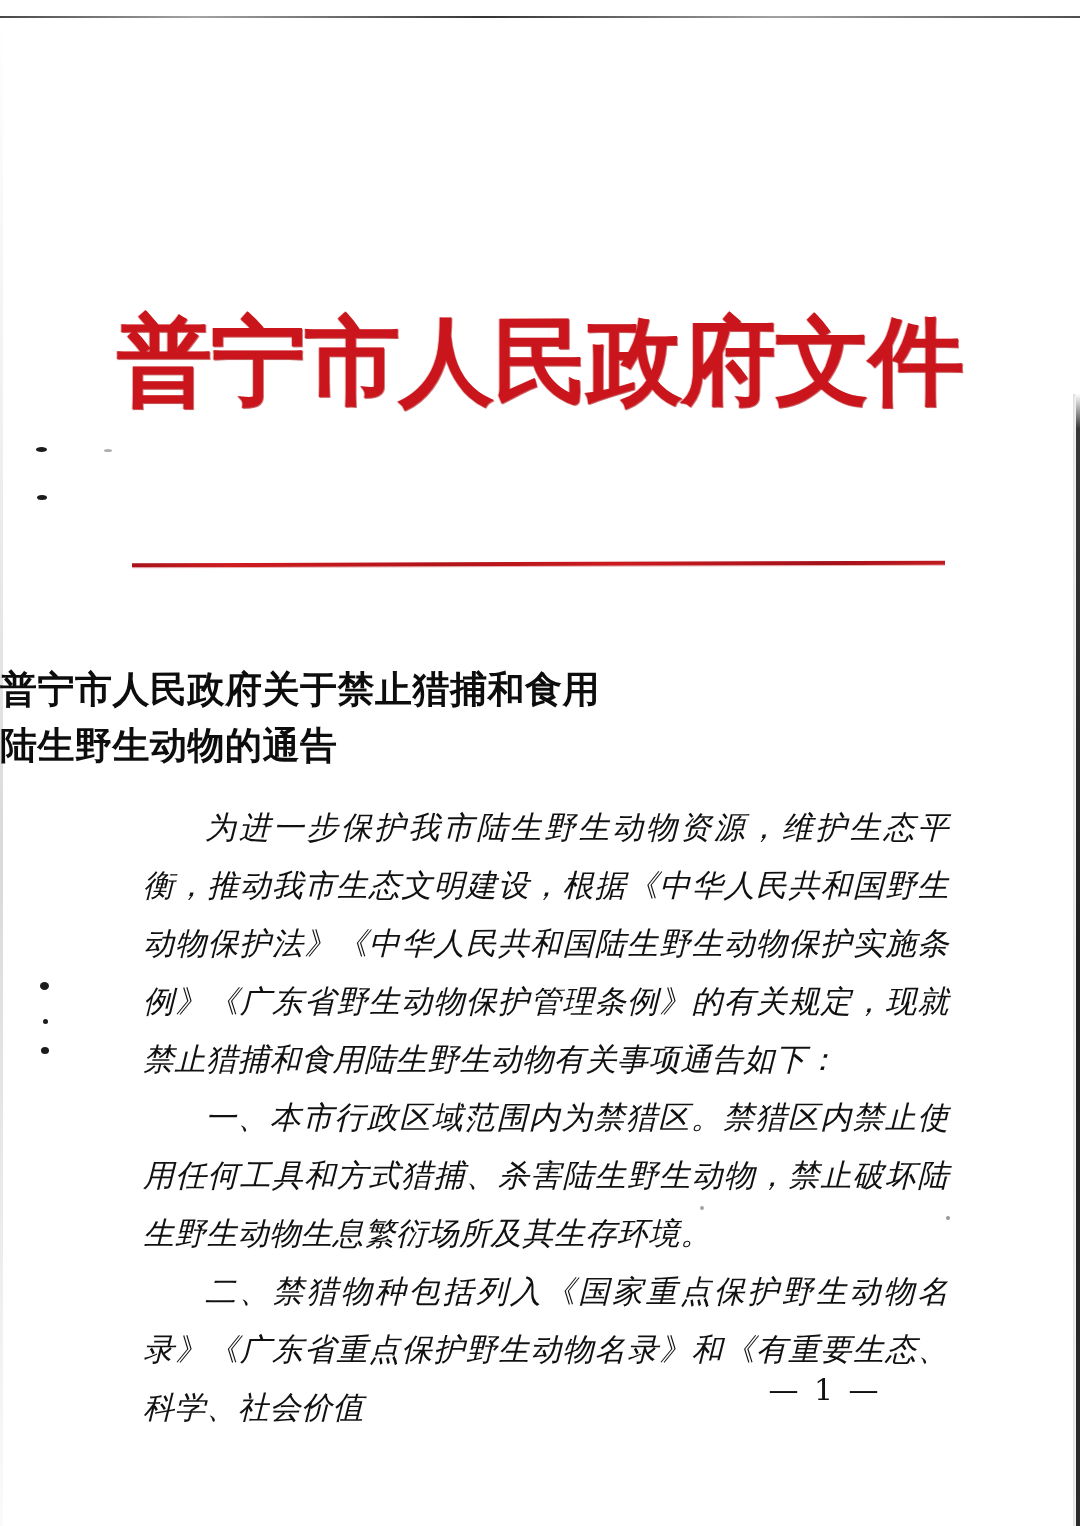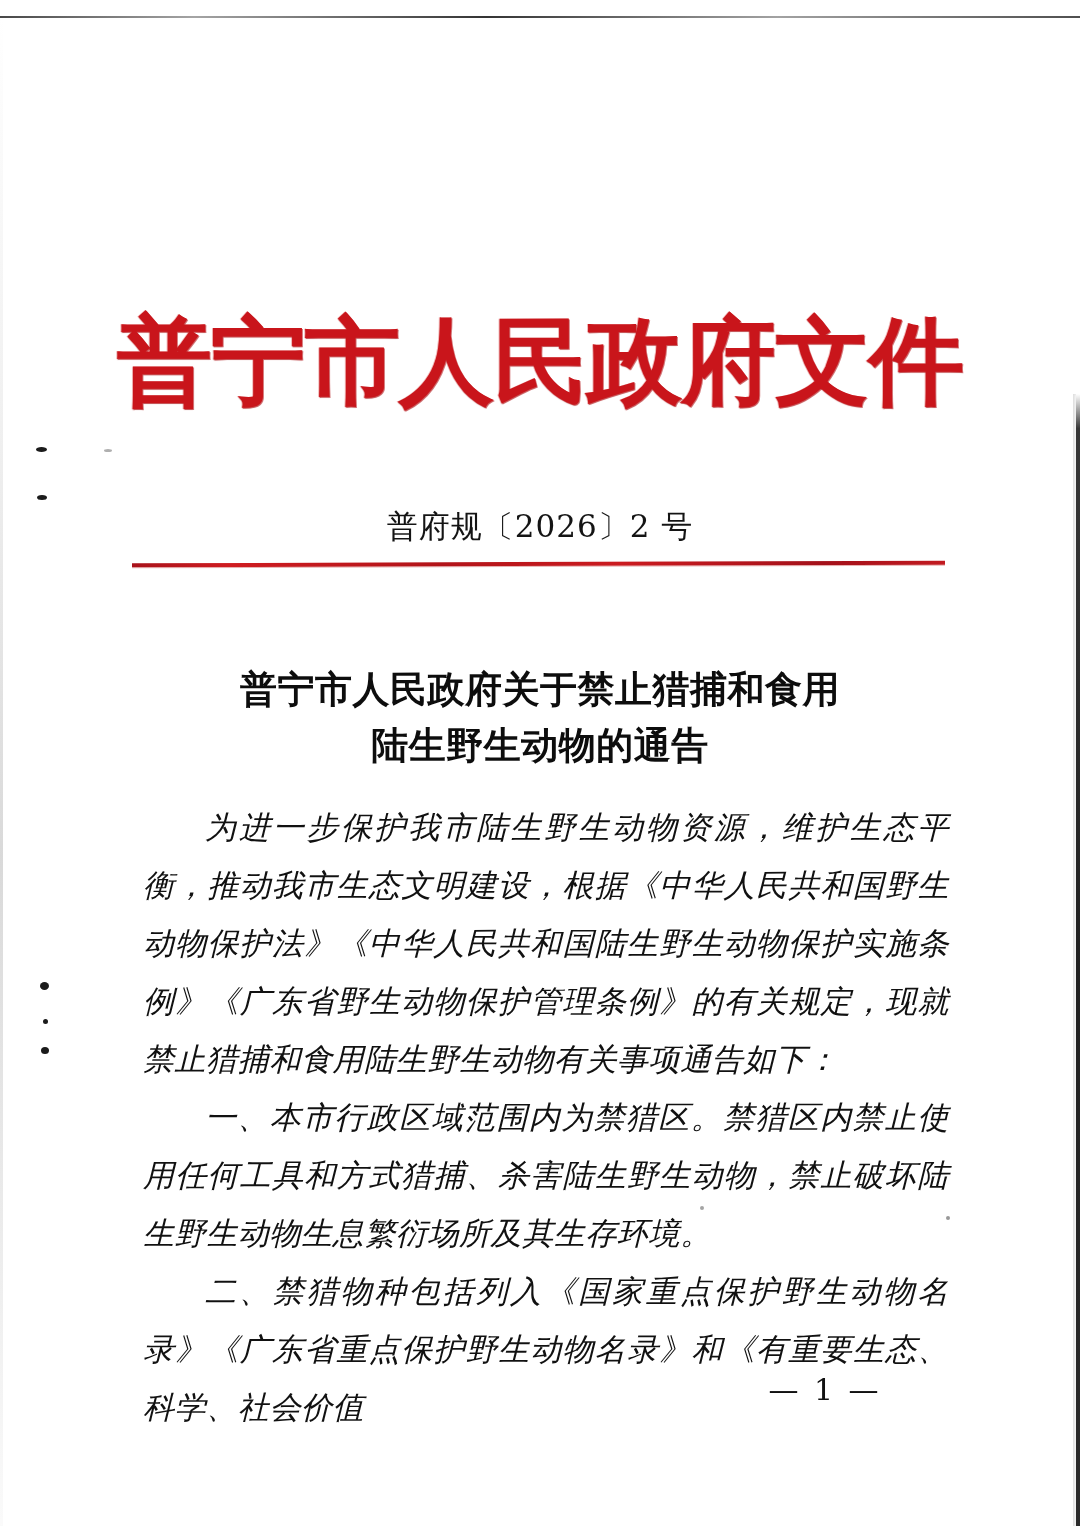--- a/index.html
+++ b/index.html
@@ -145,21 +145,20 @@
     height: 1px;
     background: rgba(190,40,40,0.35);
   }
 
   
   .doc-title {
     position: absolute;
     left: 0;
     top: 645px;
     width: 1080px;
-    text-align: center;
     font-family: "DejaVu Serif", "Liberation Serif", serif;
     font-weight: bold;
     font-size: 37px;
     line-height: 56px;
     color: #0d0d0d;
     letter-spacing: 0.5px;
   }
   .doc-title .tline { display: block; }
 
   
@@ -210,21 +209,20 @@
   <span class="speck" style="left:104px; top:433px; width:8px; height:3px; opacity:.35;"></span>
   <span class="speck" style="left:37px; top:479px; width:10px; height:5px;"></span>
   <span class="speck" style="left:40px; top:966px; width:9px; height:8px;"></span>
   <span class="speck" style="left:43px; top:1003px; width:5px; height:5px;"></span>
   <span class="speck" style="left:41px; top:1031px; width:8px; height:7px;"></span>
   <span class="speck" style="left:700px; top:1190px; width:4px; height:4px; opacity:.4;"></span>
   <span class="speck" style="left:946px; top:1200px; width:4px; height:4px; opacity:.45;"></span>
 
   <div class="masthead">普宁市人民政府文件</div>
 
-  <div class="doc-number">普府规〔2026〕2 号</div>
 
   <div class="red-rule"></div>
 
   <div class="doc-title">
     <span class="tline">普宁市人民政府关于禁止猎捕和食用</span>
     <span class="tline">陆生野生动物的通告</span>
   </div>
 
   <div class="body-block">
     <p>为进一步保护我市陆生野生动物资源，维护生态平衡，推动我市生态文明建设，根据《中华人民共和国野生动物保护法》《中华人民共和国陆生野生动物保护实施条例》《广东省野生动物保护管理条例》的有关规定，现就禁止猎捕和食用陆生野生动物有关事项通告如下：</p>

